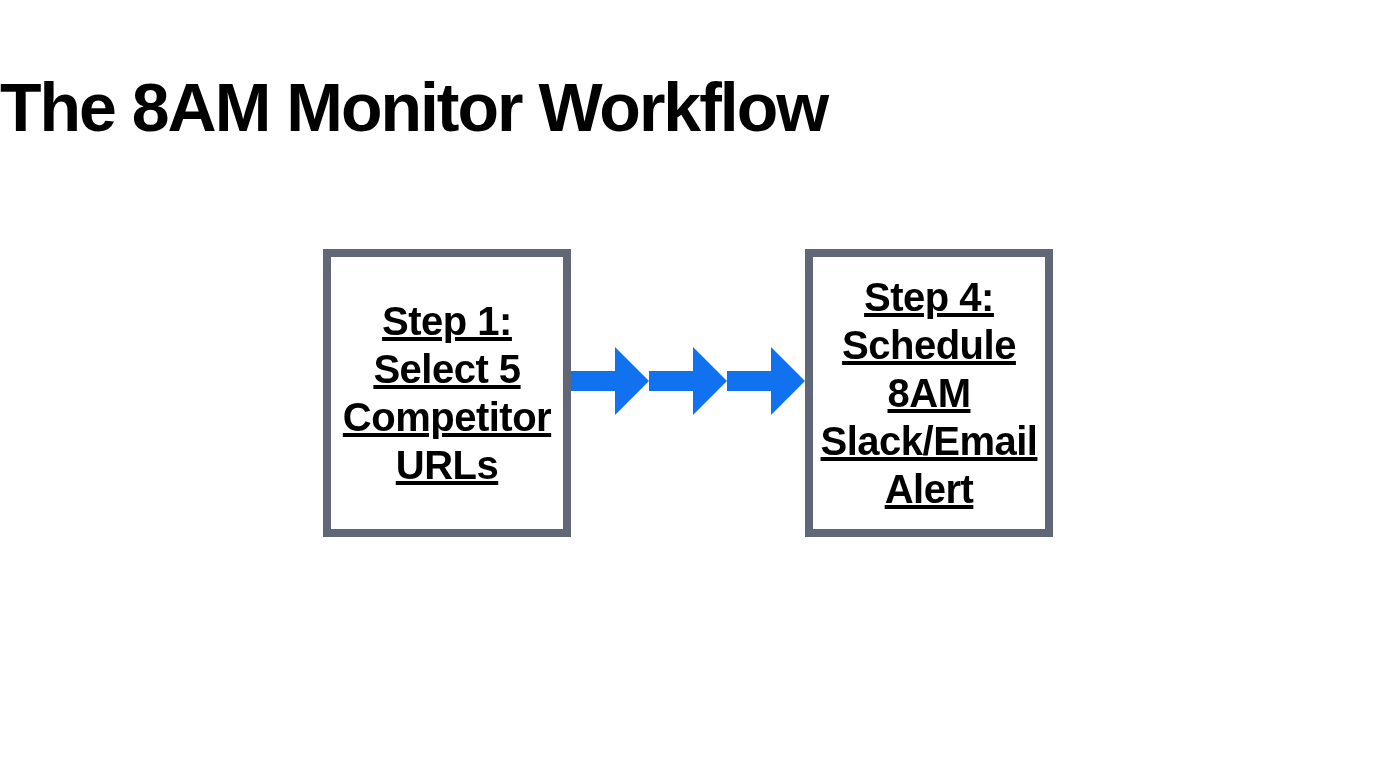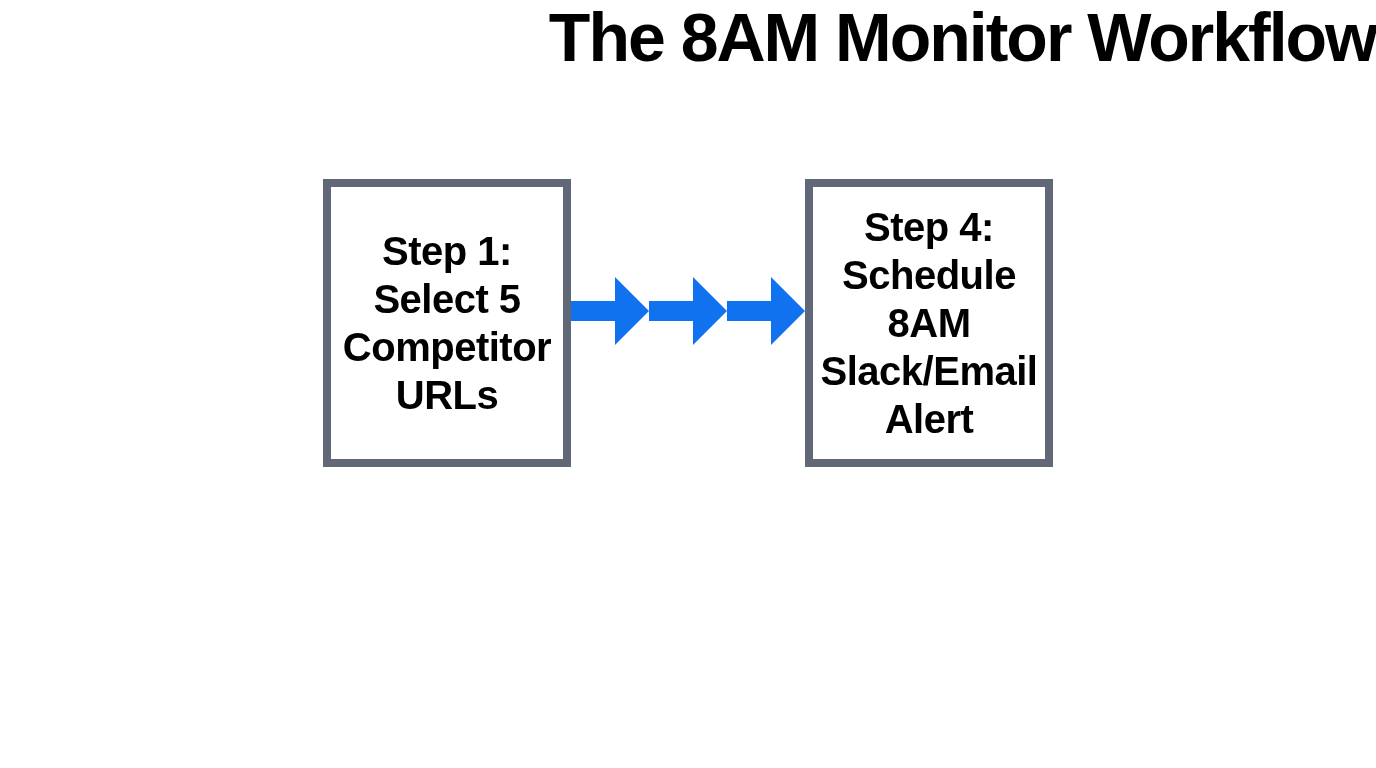--- a/index.html
+++ b/index.html
@@ -17,32 +17,34 @@
     overflow: hidden;
     font-family: "Liberation Sans", sans-serif;
   }
   .canvas {
     position: relative;
     width: 1376px;
     height: 768px;
     background: var(--background);
   }
   h1.title {
-    text-align: right;
+    margin-top: 70px;
+    text-align: left;
     color: var(--text);
     font-size: 68px;
     font-weight: bold;
     letter-spacing: -2px;
     line-height: 1.1;
   }
   .row {
     margin-top: 104px;
     display: flex;
     align-items: center;
     justify-content: center;
+    text-decoration: underline;
   }
   .box {
     width: 248px;
     height: 288px;
     background: var(--box-fill);
     border: 8px solid var(--box-border);
     display: flex;
     align-items: center;
     justify-content: center;
     flex: 0 0 auto;

